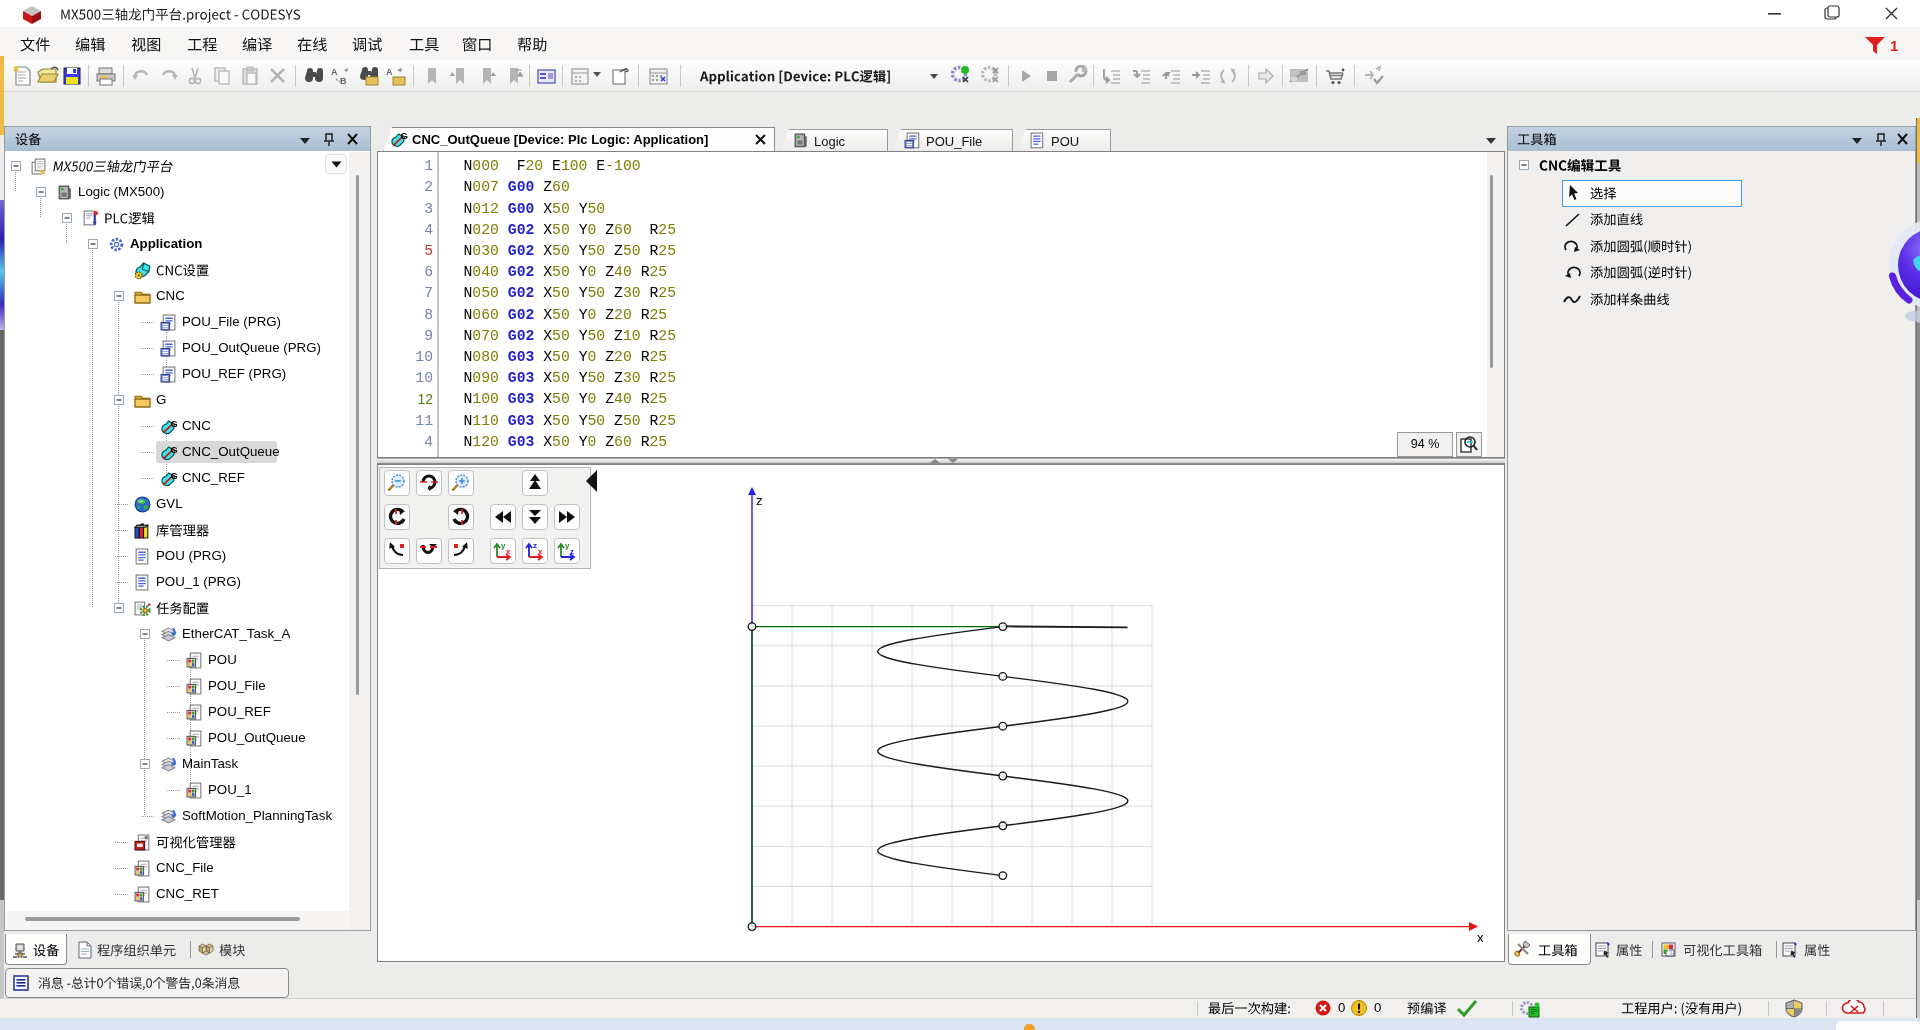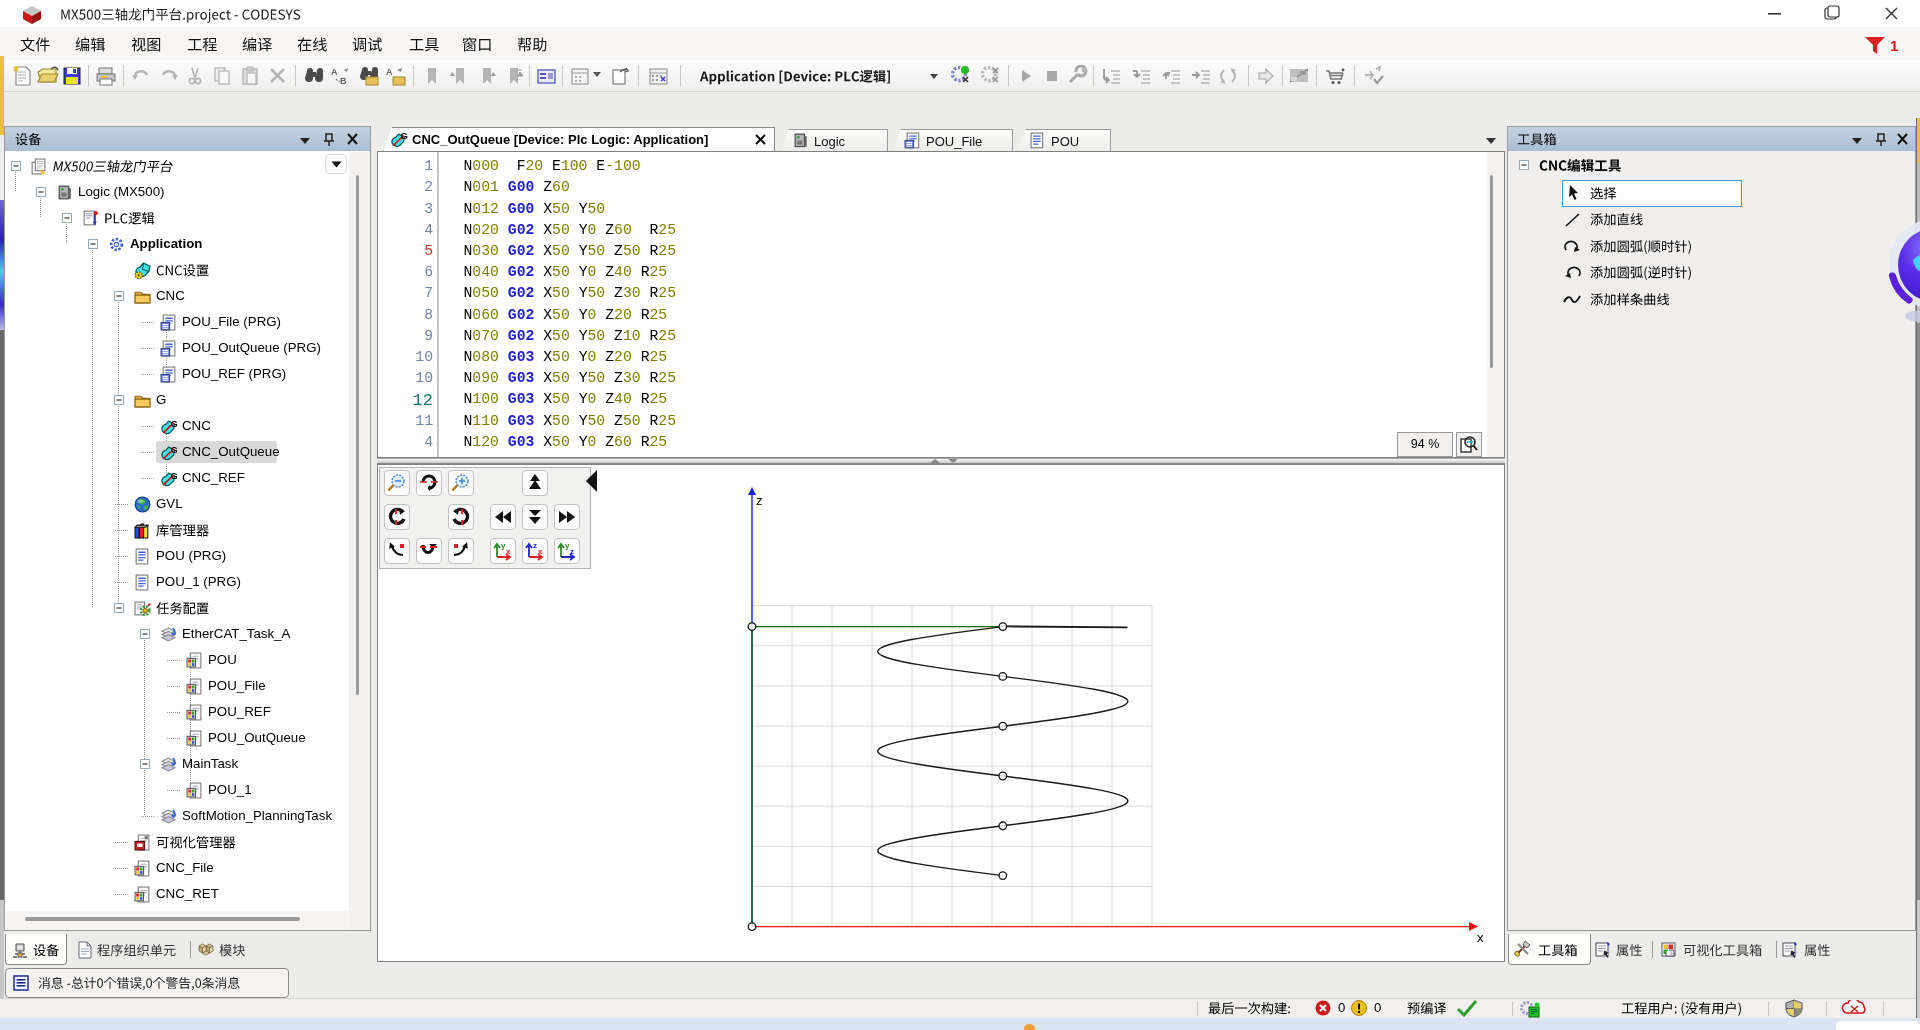--- a/index.html
+++ b/index.html
@@ -741,40 +741,40 @@
   </svg>
 <div class="ab" style="left:1051px;top:134px;width:36px;height:15px;font-size:13px;color:#111;white-space:pre">POU</div>
 <svg class="ab" style="left:1484px;top:136px;" width="14" height="10" viewBox="0 0 14 10">
     <path d="M2 2 L7 8 L12 2 Z" fill="#333"></path>
   </svg>
 <div class="ab" style="left:377px;top:151px;width:1128px;height:307px;background:#fff;border:1px solid #828282"></div>
 <div class="ab" style="left:437px;top:152px;width:2px;height:305px;background:#c4c4c4"></div>
 <div class="ab" style="left:381px;top:158.2px;width:52px;height:16px;font-family:'Liberation Mono',monospace;font-size:14.75px;text-align:right;color:#7585a8;white-space:pre">1</div>
 <div class="ab" style="left:463.5px;top:158.2px;height:16px;font-family:'Liberation Mono',monospace;font-size:14.75px;color:#000;white-space:pre"><span style="color:#000">N</span><span style="color:#7e7e00">000</span>  <span style="color:#000">F</span><span style="color:#7e7e00">20</span> <span style="color:#000">E</span><span style="color:#7e7e00">100</span> <span style="color:#000">E</span><span style="color:#7e7e00">-100</span></div>
 <div class="ab" style="left:381px;top:179.4px;width:52px;height:16px;font-family:'Liberation Mono',monospace;font-size:14.75px;text-align:right;color:#7585a8;white-space:pre">2</div>
-<div class="ab" style="left:463.5px;top:179.4px;height:16px;font-family:'Liberation Mono',monospace;font-size:14.75px;color:#000;white-space:pre"><span style="color:#000">N</span><span style="color:#7e7e00">001</span> <b style="color:#2121cd">G00</b> <span style="color:#000">Z</span><span style="color:#7e7e00">60</span></div>
+<div class="ab" style="left:463.5px;top:179.4px;height:16px;font-family:'Liberation Mono',monospace;font-size:14.75px;color:#000;white-space:pre"><span style="color:#000">N</span><span style="color:#7e7e00">007</span> <b style="color:#2121cd">G00</b> <span style="color:#000">Z</span><span style="color:#7e7e00">60</span></div>
 <div class="ab" style="left:381px;top:200.6px;width:52px;height:16px;font-family:'Liberation Mono',monospace;font-size:14.75px;text-align:right;color:#7585a8;white-space:pre">3</div>
 <div class="ab" style="left:463.5px;top:200.6px;height:16px;font-family:'Liberation Mono',monospace;font-size:14.75px;color:#000;white-space:pre"><span style="color:#000">N</span><span style="color:#7e7e00">012</span> <b style="color:#2121cd">G00</b> <span style="color:#000">X</span><span style="color:#7e7e00">50</span> <span style="color:#000">Y</span><span style="color:#7e7e00">50</span></div>
 <div class="ab" style="left:381px;top:221.8px;width:52px;height:16px;font-family:'Liberation Mono',monospace;font-size:14.75px;text-align:right;color:#7585a8;white-space:pre">4</div>
 <div class="ab" style="left:463.5px;top:221.8px;height:16px;font-family:'Liberation Mono',monospace;font-size:14.75px;color:#000;white-space:pre"><span style="color:#000">N</span><span style="color:#7e7e00">020</span> <b style="color:#2121cd">G02</b> <span style="color:#000">X</span><span style="color:#7e7e00">50</span> <span style="color:#000">Y</span><span style="color:#7e7e00">0</span> <span style="color:#000">Z</span><span style="color:#7e7e00">60</span>  <span style="color:#000">R</span><span style="color:#7e7e00">25</span></div>
 <div class="ab" style="left:381px;top:243.0px;width:52px;height:16px;font-family:'Liberation Mono',monospace;font-size:14.75px;text-align:right;color:#c03535;white-space:pre">5</div>
 <div class="ab" style="left:463.5px;top:243.0px;height:16px;font-family:'Liberation Mono',monospace;font-size:14.75px;color:#000;white-space:pre"><span style="color:#000">N</span><span style="color:#7e7e00">030</span> <b style="color:#2121cd">G02</b> <span style="color:#000">X</span><span style="color:#7e7e00">50</span> <span style="color:#000">Y</span><span style="color:#7e7e00">50</span> <span style="color:#000">Z</span><span style="color:#7e7e00">50</span> <span style="color:#000">R</span><span style="color:#7e7e00">25</span></div>
 <div class="ab" style="left:381px;top:264.2px;width:52px;height:16px;font-family:'Liberation Mono',monospace;font-size:14.75px;text-align:right;color:#7585a8;white-space:pre">6</div>
 <div class="ab" style="left:463.5px;top:264.2px;height:16px;font-family:'Liberation Mono',monospace;font-size:14.75px;color:#000;white-space:pre"><span style="color:#000">N</span><span style="color:#7e7e00">040</span> <b style="color:#2121cd">G02</b> <span style="color:#000">X</span><span style="color:#7e7e00">50</span> <span style="color:#000">Y</span><span style="color:#7e7e00">0</span> <span style="color:#000">Z</span><span style="color:#7e7e00">40</span> <span style="color:#000">R</span><span style="color:#7e7e00">25</span></div>
 <div class="ab" style="left:381px;top:285.4px;width:52px;height:16px;font-family:'Liberation Mono',monospace;font-size:14.75px;text-align:right;color:#7585a8;white-space:pre">7</div>
 <div class="ab" style="left:463.5px;top:285.4px;height:16px;font-family:'Liberation Mono',monospace;font-size:14.75px;color:#000;white-space:pre"><span style="color:#000">N</span><span style="color:#7e7e00">050</span> <b style="color:#2121cd">G02</b> <span style="color:#000">X</span><span style="color:#7e7e00">50</span> <span style="color:#000">Y</span><span style="color:#7e7e00">50</span> <span style="color:#000">Z</span><span style="color:#7e7e00">30</span> <span style="color:#000">R</span><span style="color:#7e7e00">25</span></div>
 <div class="ab" style="left:381px;top:306.6px;width:52px;height:16px;font-family:'Liberation Mono',monospace;font-size:14.75px;text-align:right;color:#7585a8;white-space:pre">8</div>
 <div class="ab" style="left:463.5px;top:306.6px;height:16px;font-family:'Liberation Mono',monospace;font-size:14.75px;color:#000;white-space:pre"><span style="color:#000">N</span><span style="color:#7e7e00">060</span> <b style="color:#2121cd">G02</b> <span style="color:#000">X</span><span style="color:#7e7e00">50</span> <span style="color:#000">Y</span><span style="color:#7e7e00">0</span> <span style="color:#000">Z</span><span style="color:#7e7e00">20</span> <span style="color:#000">R</span><span style="color:#7e7e00">25</span></div>
 <div class="ab" style="left:381px;top:327.8px;width:52px;height:16px;font-family:'Liberation Mono',monospace;font-size:14.75px;text-align:right;color:#7585a8;white-space:pre">9</div>
 <div class="ab" style="left:463.5px;top:327.8px;height:16px;font-family:'Liberation Mono',monospace;font-size:14.75px;color:#000;white-space:pre"><span style="color:#000">N</span><span style="color:#7e7e00">070</span> <b style="color:#2121cd">G02</b> <span style="color:#000">X</span><span style="color:#7e7e00">50</span> <span style="color:#000">Y</span><span style="color:#7e7e00">50</span> <span style="color:#000">Z</span><span style="color:#7e7e00">10</span> <span style="color:#000">R</span><span style="color:#7e7e00">25</span></div>
 <div class="ab" style="left:381px;top:349.0px;width:52px;height:16px;font-family:'Liberation Mono',monospace;font-size:14.75px;text-align:right;color:#7585a8;white-space:pre">10</div>
 <div class="ab" style="left:463.5px;top:349.0px;height:16px;font-family:'Liberation Mono',monospace;font-size:14.75px;color:#000;white-space:pre"><span style="color:#000">N</span><span style="color:#7e7e00">080</span> <b style="color:#2121cd">G03</b> <span style="color:#000">X</span><span style="color:#7e7e00">50</span> <span style="color:#000">Y</span><span style="color:#7e7e00">0</span> <span style="color:#000">Z</span><span style="color:#7e7e00">20</span> <span style="color:#000">R</span><span style="color:#7e7e00">25</span></div>
 <div class="ab" style="left:381px;top:370.2px;width:52px;height:16px;font-family:'Liberation Mono',monospace;font-size:14.75px;text-align:right;color:#7585a8;white-space:pre">10</div>
 <div class="ab" style="left:463.5px;top:370.2px;height:16px;font-family:'Liberation Mono',monospace;font-size:14.75px;color:#000;white-space:pre"><span style="color:#000">N</span><span style="color:#7e7e00">090</span> <b style="color:#2121cd">G03</b> <span style="color:#000">X</span><span style="color:#7e7e00">50</span> <span style="color:#000">Y</span><span style="color:#7e7e00">50</span> <span style="color:#000">Z</span><span style="color:#7e7e00">30</span> <span style="color:#000">R</span><span style="color:#7e7e00">25</span></div>
-<div class="ab" style="left:381px;top:391.4px;width:52px;height:16px;font-family:Liberation Mono, monospace;font-size:17px;text-align:right;color:#0f766e;white-space:pre">12</div>
+<div class="ab" style="left:381px;top:391.4px;width:52px;height:16px;font-family:Liberation Sans, sans-serif;font-size:14px;text-align:right;color:#4d7c0f;white-space:pre">12</div>
 <div class="ab" style="left:463.5px;top:391.4px;height:16px;font-family:'Liberation Mono',monospace;font-size:14.75px;color:#000;white-space:pre"><span style="color:#000">N</span><span style="color:#7e7e00">100</span> <b style="color:#2121cd">G03</b> <span style="color:#000">X</span><span style="color:#7e7e00">50</span> <span style="color:#000">Y</span><span style="color:#7e7e00">0</span> <span style="color:#000">Z</span><span style="color:#7e7e00">40</span> <span style="color:#000">R</span><span style="color:#7e7e00">25</span></div>
 <div class="ab" style="left:381px;top:412.6px;width:52px;height:16px;font-family:'Liberation Mono',monospace;font-size:14.75px;text-align:right;color:#7585a8;white-space:pre">11</div>
 <div class="ab" style="left:463.5px;top:412.6px;height:16px;font-family:'Liberation Mono',monospace;font-size:14.75px;color:#000;white-space:pre"><span style="color:#000">N</span><span style="color:#7e7e00">110</span> <b style="color:#2121cd">G03</b> <span style="color:#000">X</span><span style="color:#7e7e00">50</span> <span style="color:#000">Y</span><span style="color:#7e7e00">50</span> <span style="color:#000">Z</span><span style="color:#7e7e00">50</span> <span style="color:#000">R</span><span style="color:#7e7e00">25</span></div>
 <div class="ab" style="left:381px;top:433.8px;width:52px;height:16px;font-family:'Liberation Mono',monospace;font-size:14.75px;text-align:right;color:#7585a8;white-space:pre">4</div>
 <div class="ab" style="left:463.5px;top:433.8px;height:16px;font-family:'Liberation Mono',monospace;font-size:14.75px;color:#000;white-space:pre"><span style="color:#000">N</span><span style="color:#7e7e00">120</span> <b style="color:#2121cd">G03</b> <span style="color:#000">X</span><span style="color:#7e7e00">50</span> <span style="color:#000">Y</span><span style="color:#7e7e00">0</span> <span style="color:#000">Z</span><span style="color:#7e7e00">60</span> <span style="color:#000">R</span><span style="color:#7e7e00">25</span></div>
 <div class="ab" style="left:1397px;top:432px;width:56px;height:25px;background:#f2f1f0;border:1px solid #999;font-size:12.5px;color:#000;text-align:center;line-height:23px">94 %</div>
 <div class="ab" style="left:1456px;top:432px;width:26px;height:25px;background:#f2f1f0;border:1px solid #999"></div>
 <svg class="ab" style="left:1459px;top:434px;" width="20" height="21" viewBox="0 0 20 21">
     <rect x="2" y="5" width="10" height="13" fill="#fff" stroke="#222" stroke-width="1.3"></rect>
     <circle cx="11" cy="8" r="5" fill="none" stroke="#222" stroke-width="1.6"></circle>

